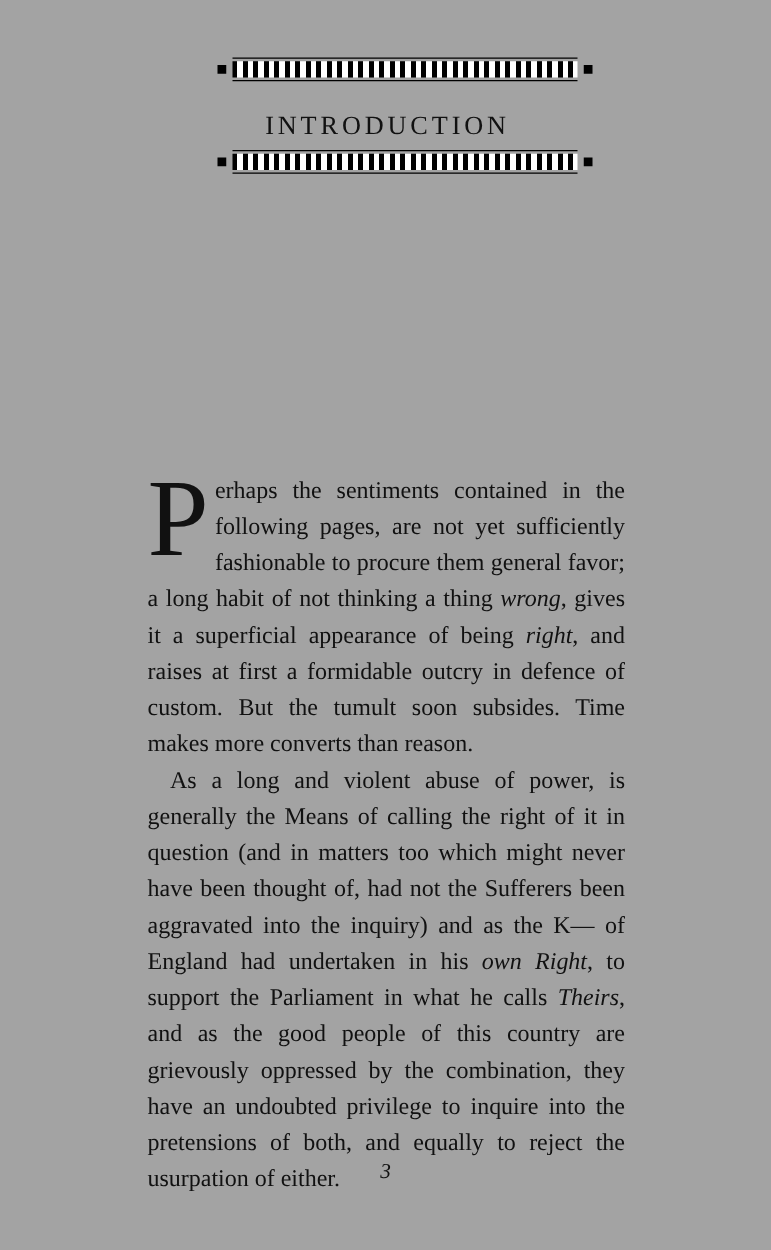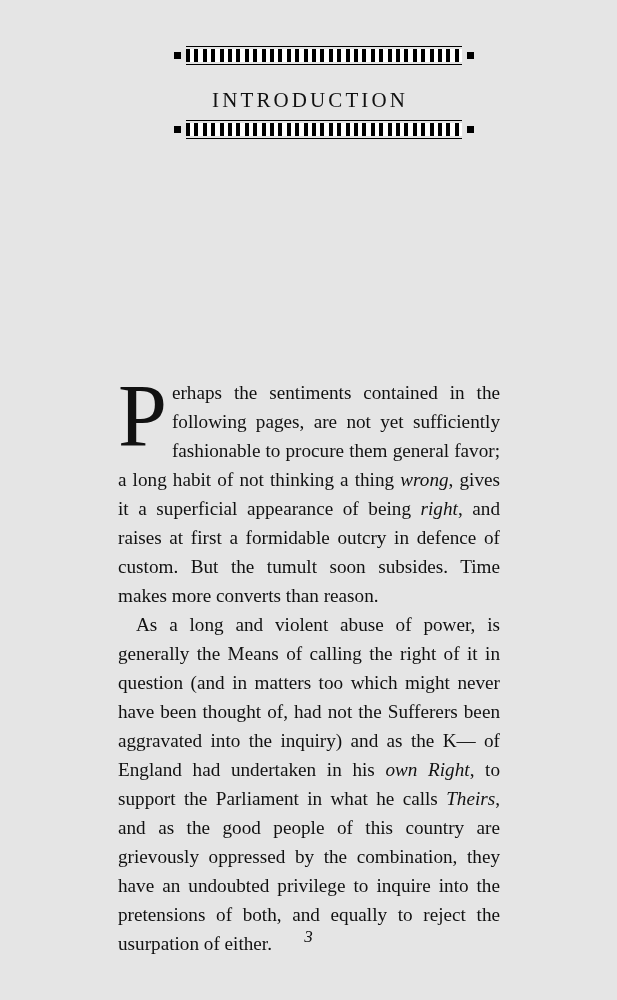--- a/index.html
+++ b/index.html
@@ -12,21 +12,21 @@
     height: 1000px;
     overflow: hidden;
     font-family: "Liberation Serif", "DejaVu Serif", serif;
     color: #111111;
     position: relative;
   }
 
   .page {
     position: absolute;
     inset: 0;
-    background: #e5e5e5;
+    background: #a3a3a3;
   }
 
   
   .ornament {
     position: absolute;
     left: 174px;
     width: 300px;
     height: 22px;
     display: flex;
     align-items: center;

